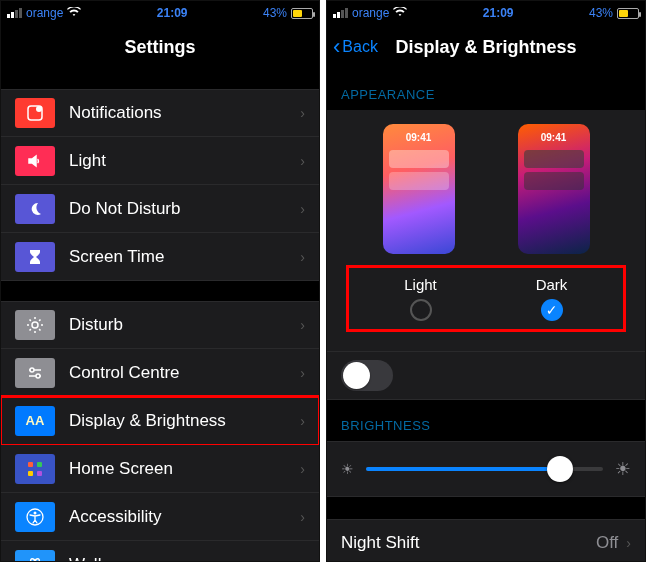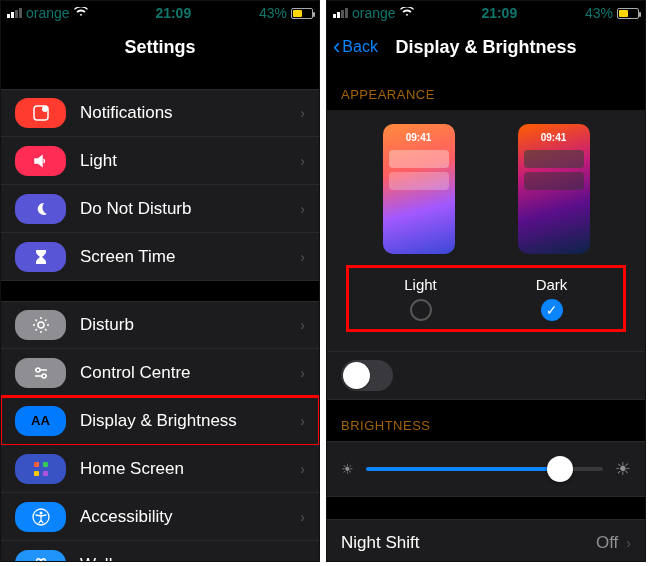--- a/index.html
+++ b/index.html
@@ -2,21 +2,21 @@
 <html><head>
 <meta charset="utf-8">
 <style>
   * { box-sizing: border-box; margin: 0; padding: 0; font-family: -apple-system, "Helvetica Neue", Arial, sans-serif; }
   body { background: #fff; width: 648px; height: 566px; overflow: hidden; display: flex; }
   .phone { width: 320px; height: 562px; background: #000; position: relative; overflow: hidden; border: 1px solid #111; }
   .phone.left { margin-right: 6px; }
   .phone.right { width: 320px; }
 
   
-  .status { height: 24px; background: #000; color: #0f766e; display: flex; align-items: center; font-size: 14px; padding: 0 6px; }
+  .status { height: 24px; background: #000; color: #3b82f6; display: flex; align-items: center; font-size: 12px; padding: 0 6px; }
   .status .left-cluster { display: flex; align-items: center; gap: 4px; }
   .status .center { flex: 1; text-align: center; font-weight: 600; }
   .status .right-cluster { display: flex; align-items: center; gap: 4px; }
 
   .bars { display: inline-flex; align-items: flex-end; gap: 1px; }
   .bars i { width: 3px; background: #fff; display: inline-block; }
   .bars i:nth-child(1){height:4px;} .bars i:nth-child(2){height:6px;}
   .bars i:nth-child(3){height:8px;background:#555;} .bars i:nth-child(4){height:10px;background:#555;}
   .wifi { font-size: 12px; }
   .battery { width: 22px; height: 11px; border: 1px solid #aaa; border-radius: 2px; position: relative; }
@@ -27,35 +27,35 @@
   .nav { height: 44px; display: flex; align-items: center; justify-content: center; position: relative; color:#fff; }
   .nav .title { font-size: 18px; font-weight: 600; }
   .nav .back { position:absolute; left:6px; color:#0a84ff; font-size:16px; display:flex; align-items:center; gap:2px; }
   .nav .back .chev { font-size:22px; line-height:1; }
 
   
   .group { margin-top: 20px; }
   .group.tight { margin-top: 8px; }
   .row { background:#1c1c1e; border-bottom:1px solid #2a2a2c; height:48px; display:flex; align-items:center; padding:8px 14px; color:#fff; font-size:17px; position:relative;}
   .row:first-child { border-top:1px solid #2a2a2c; }
-  .row .icon { width:51px; height:30px; border-radius:13px; margin-right:14px; display:flex; align-items:center; justify-content:center; font-size:15px; color:#000000; flex:none;}
+  .row .icon { width:40px; height:30px; border-radius:3px; margin-right:14px; display:flex; align-items:center; justify-content:center; font-size:15px; color:#fef9c3; flex:none;}
   .row .label { flex:1; }
   .row .chev { color:#555; font-size:14px; }
   .row .value { color:#8e8e93; margin-right:8px; }
 
   .hl-red { outline: 3px solid #ff0000; outline-offset: -1px; }
 
   
   .ic-red{background:#ff3b30;} .ic-pink{background:#ff2d55;} .ic-purple{background:#5856d6;}
   .ic-grey{background:#8e8e93;} .ic-blue{background:#007aff;}
   .ic-acc{background:#0a84ff;} .ic-cyan{background:#2094fa;}
   .gear svg, .grid svg { width:18px; height:18px; }
 
   
-  .section-label { color:#a16207; font-size:13px; letter-spacing:0.5px; padding: 18px 14px 8px; text-transform: uppercase; }
+  .section-label { color:#0369a1; font-size:13px; letter-spacing:0.5px; padding: 18px 14px 8px; text-transform: uppercase; }
   .appearance-box { background:#1c1c1e; padding:14px 24px 24px; border-bottom:1px solid #2a2a2c; }
   .previews { display:flex; justify-content:space-around; }
   .preview { width:72px; height:130px; border-radius:10px; overflow:hidden; position:relative; }
   .preview.light { background: linear-gradient(165deg,#ff8a3c 0%,#ff5e62 35%,#a259ff 65%,#3a47d5 100%); }
   .preview.dark  { background: linear-gradient(165deg,#ff5e00 0%,#c81d77 35%,#5b0e8b 65%,#0b2447 100%); }
   .preview .time { position:absolute; top:8px; left:0; right:0; text-align:center; color:#fff; font-size:10px; font-weight:600;}
   .preview .w1,.preview .w2 { position:absolute; left:6px; right:6px; border-radius:4px;}
   .preview.light .w1{top:26px;height:18px;background:rgba(255,255,255,.35);} .preview.light .w2{top:48px;height:18px;background:rgba(255,255,255,.25);}
   .preview.dark  .w1{top:26px;height:18px;background:rgba(60,60,60,.6);}  .preview.dark  .w2{top:48px;height:18px;background:rgba(50,50,50,.5);}
 

